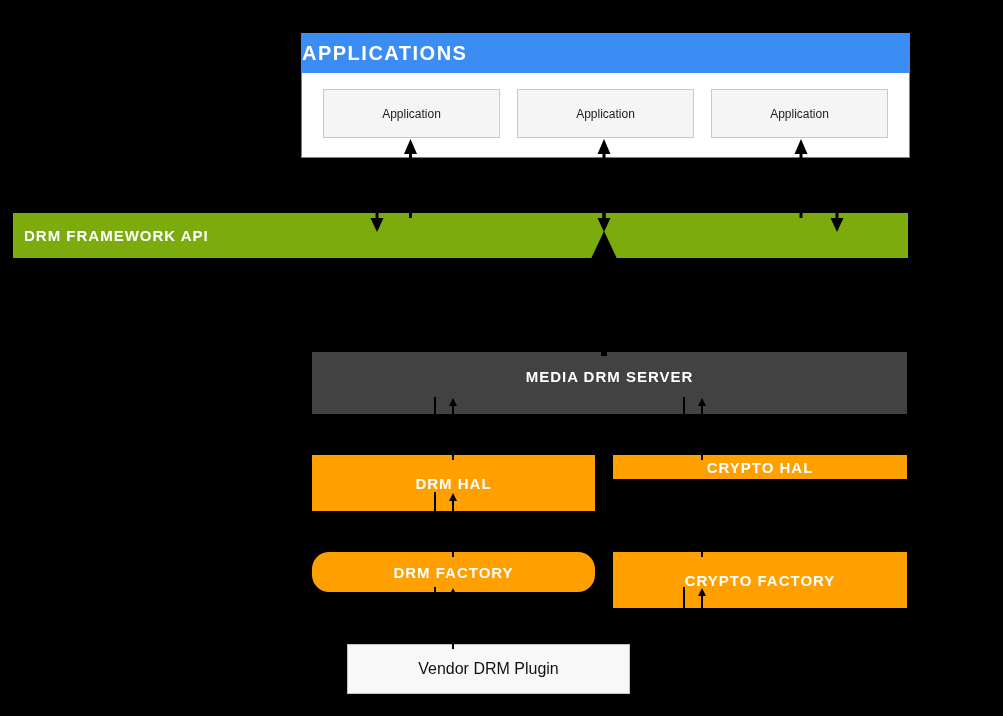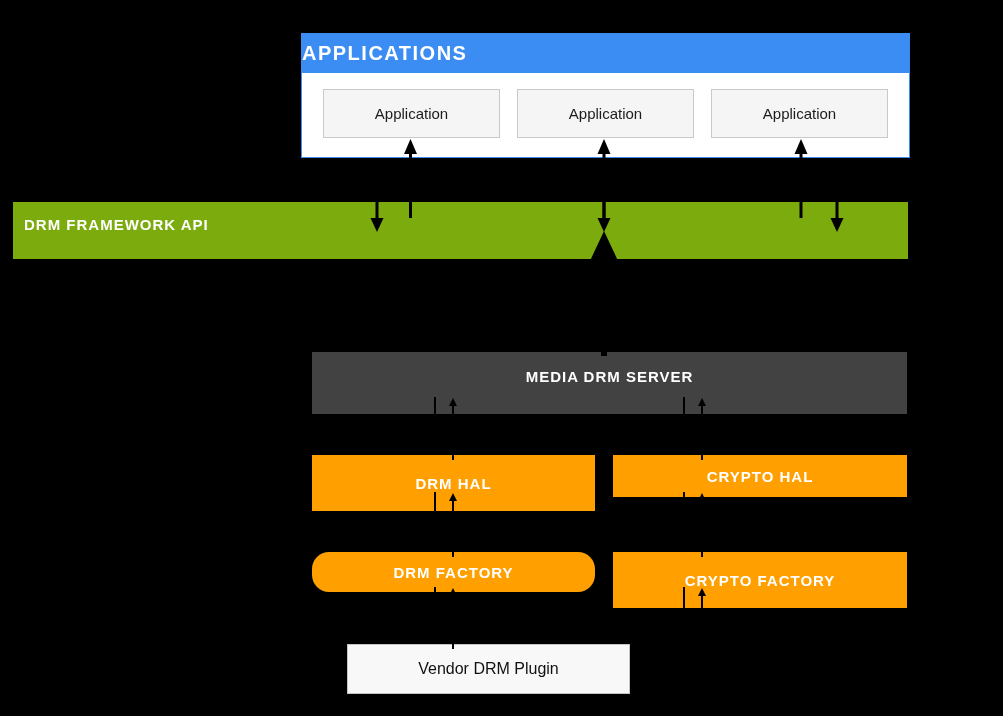--- a/index.html
+++ b/index.html
@@ -19,41 +19,41 @@
     color:#ffffff;font-size:20px;font-weight:bold;letter-spacing:1.5px;
     line-height:39px;
   }
   .app-body{
     position:absolute;left:0;right:0;top:39px;bottom:0;
     display:flex;align-items:flex-start;justify-content:space-between;
     padding:16px 21px 0 21px;
   }
   .app-box{
     width:175px;height:47px;background:#f5f5f5;border:1px solid #c9c9c9;
-    color:#1c1c1c;font-size:15px;display:flex;align-items:center;justify-content:center;
+    color:#1c1c1c;font-size:12px;display:flex;align-items:center;justify-content:center;
   }
 
   
   .green-bar{
-    left:13px;top:202px;width:895px;height:57px;background:#7cab0e;
+    left:13px;top:213px;width:895px;height:45px;background:#7cab0e;
     color:#ffffff;font-size:15px;font-weight:bold;letter-spacing:1px;
     line-height:45px;padding-left:11px;
   }
   .gray-bar{
     left:312px;top:352px;width:595px;height:62px;background:#424242;
     color:#ffffff;font-size:15px;font-weight:bold;letter-spacing:1px;
     text-align:center;line-height:50px;
   }
   .orange-bar{
     background:#ff9f00;color:#ffffff;font-size:15px;font-weight:bold;
     letter-spacing:1px;text-align:center;
     display:flex;align-items:center;justify-content:center;
   }
   .hal-left{left:312px;top:455px;width:283px;height:56px;}
-  .hal-right{left:613px;top:455px;width:294px;height:42px;}
+  .hal-right{left:613px;top:455px;width:294px;height:24px;}
   .factory-left{left:312px;top:552px;width:283px;height:40px;border-radius:17px;}
   .factory-right{left:613px;top:552px;width:294px;height:56px;}
   .vendor-box{
     background:#f8f8f8;border:1px solid #c4c4c4;color:#111111;font-size:16px;
     display:flex;align-items:center;justify-content:center;
   }
   .vendor-left{left:312px;top:644px;width:283px;height:50px;margin-left:35px;}
   .vendor-right{left:613px;top:644px;width:294px;height:50px;}
 
   .arrow-layer{position:absolute;left:0;top:0;width:1003px;height:716px;pointer-events:none;}

